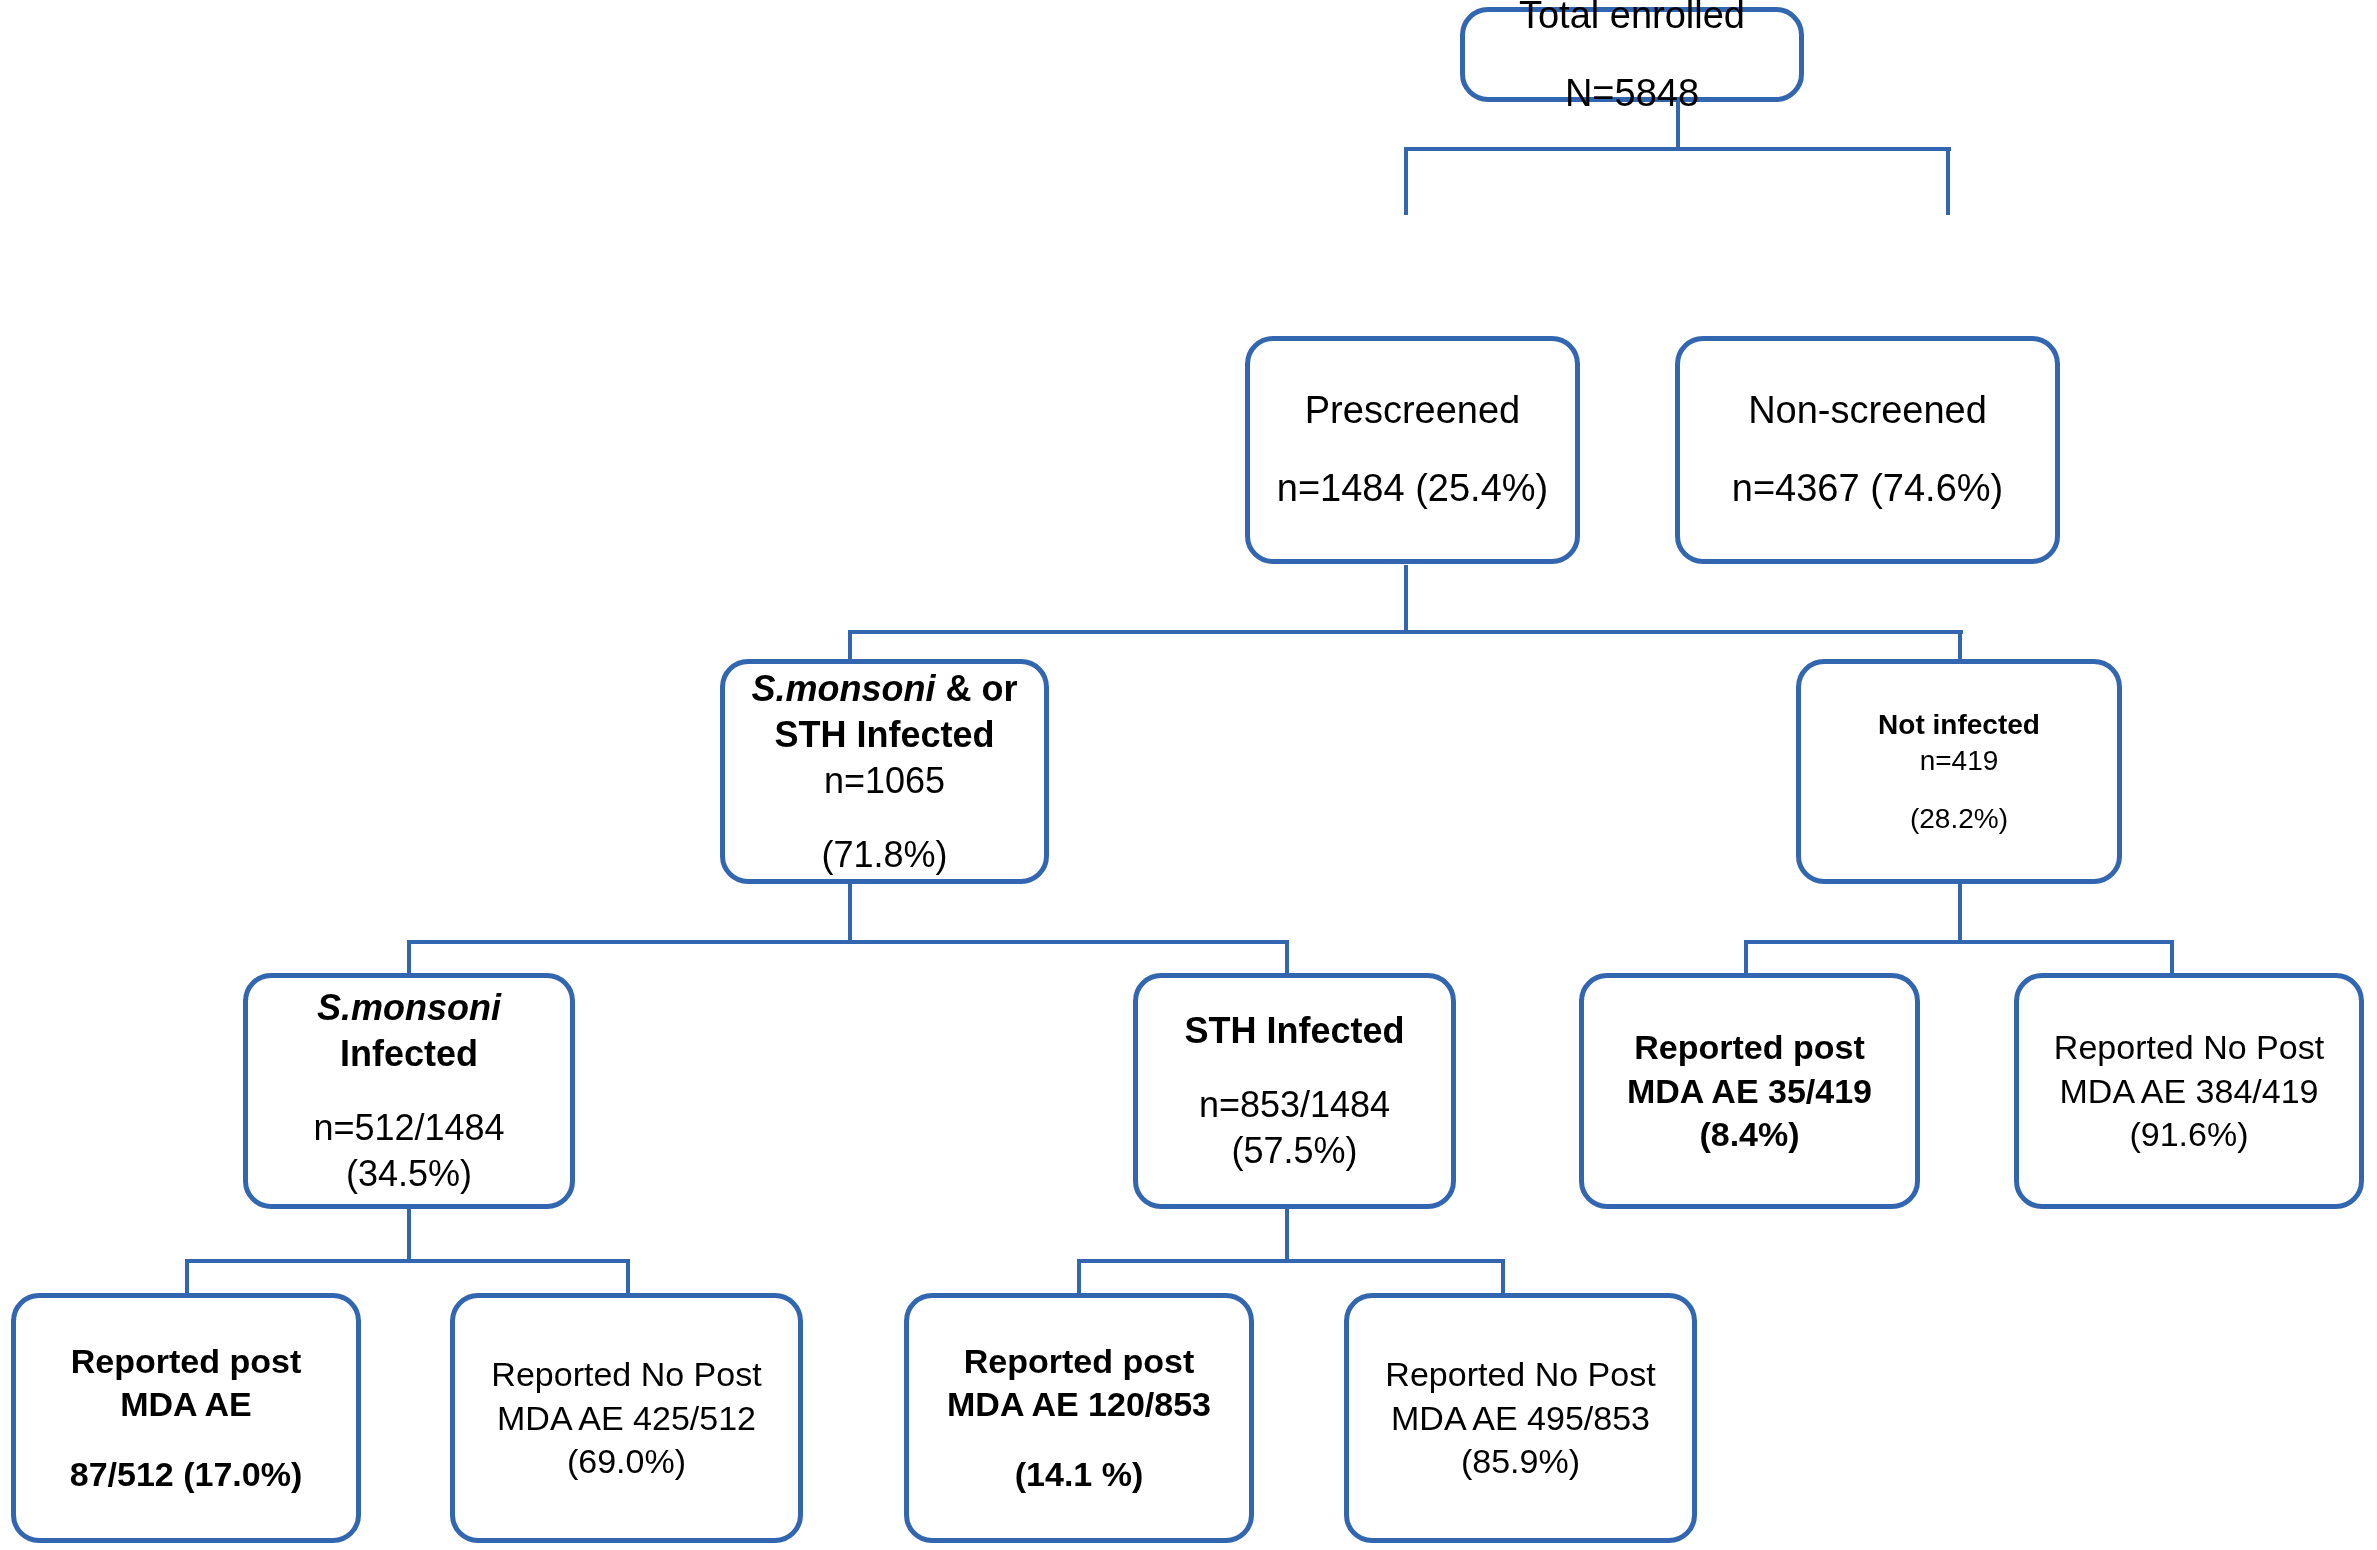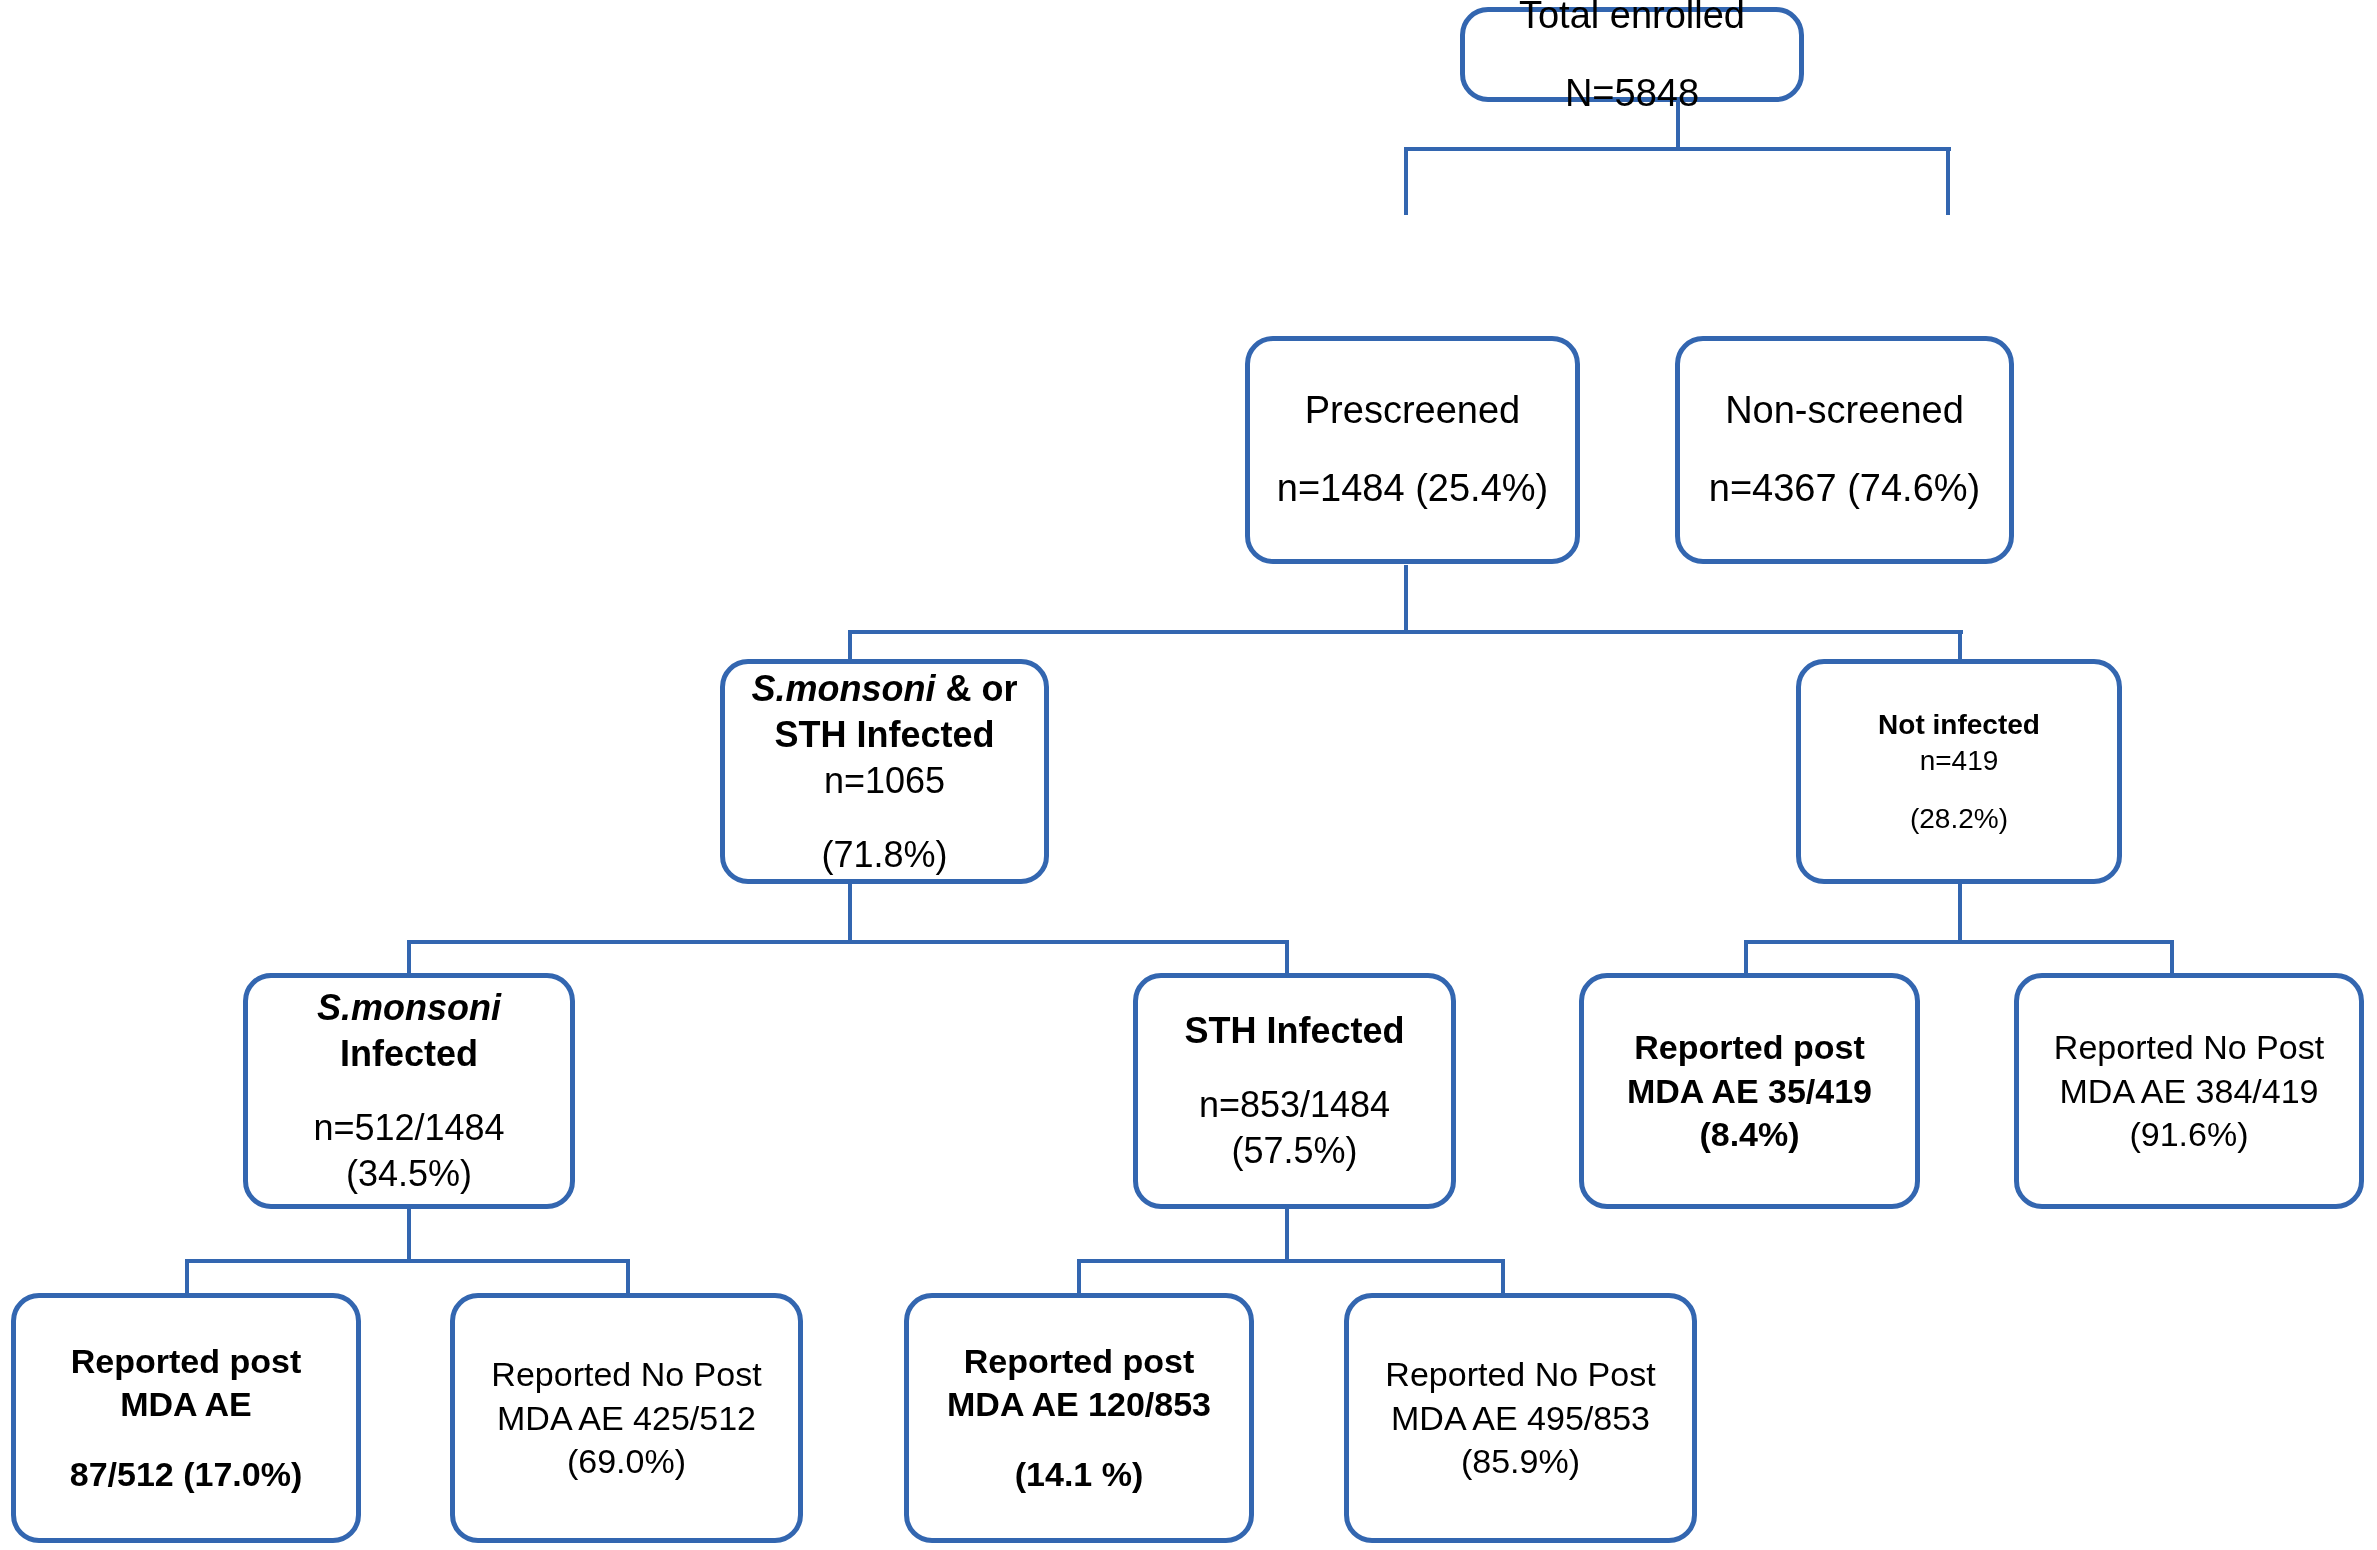--- a/index.html
+++ b/index.html
@@ -92,21 +92,21 @@
   <div class="node" style="left:1460px; top:7.3px; width:344px; height:95px; font-size:38px;">
     <span class="ln reg">Total enrolled</span>
     <span class="ln reg gap">N=5848</span>
   </div>
 
   <div class="node" style="left:1237px; top:336px; width:335px; height:228px; font-size:38px;margin-left:8px;">
     <span class="ln reg">Prescreened</span>
     <span class="ln reg gap">n=1484 (25.4%)</span>
   </div>
 
-  <div class="node" style="left:1675px; top:336px; width:339px; height:228px; font-size:38px;">
+  <div class="node" style="left:1675px; top:336px; width:385px; height:228px; font-size:38px;">
     <span class="ln reg">Non-screened</span>
     <span class="ln reg gap">n=4367 (74.6%)</span>
   </div>
 
   <div class="node" style="left:684px; top:659px; width:329px; height:225px; font-size:36px;margin-left:36px;">
     <span class="ln">
       <span class="bi">S.monsoni</span><span class="b"> &amp; or</span>
     </span>
     <span class="ln b tight">STH  Infected</span>
     <span class="ln reg tight">n=1065</span>

